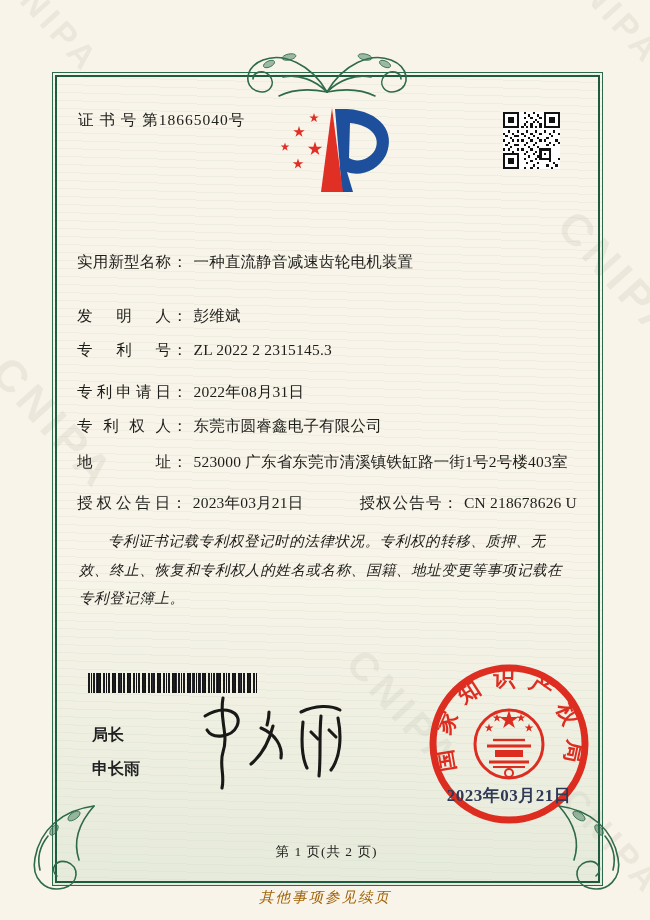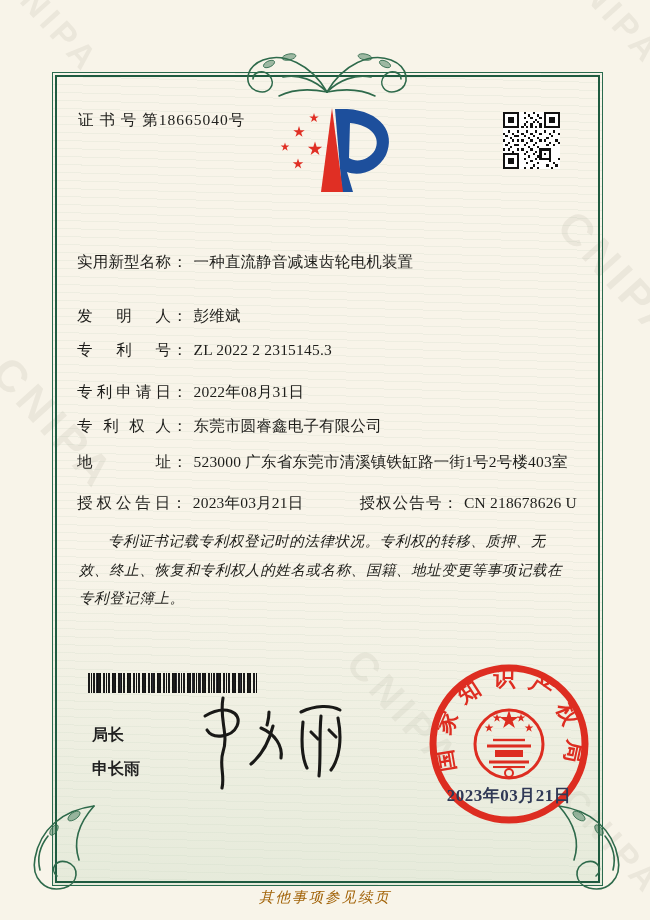--- a/index.html
+++ b/index.html
@@ -242,15 +242,16 @@
       </g>
       <path class="seal-line" d="M70 80 h32" stroke-width="2.4"></path>
       <path class="seal-line" d="M64 86 h44" stroke-width="3"></path>
       <path class="seal-line" d="M66 102 h40" stroke-width="3"></path>
       <path class="seal-line" d="M70 107 h32" stroke-width="2"></path>
       <circle class="seal-line" cx="86" cy="113" r="4" stroke-width="2"></circle>
     </g>
     <text x="86" y="141" text-anchor="middle" font-size="17" font-weight="bold" fill="#26304f" letter-spacing="0.5" font-family="Liberation Serif, DejaVu Serif, serif">2023年03月21日</text>
   </svg>
 
+  <div class="page-no">第 1 页(共 2 页)</div>
   <div class="cont-note">其他事项参见续页</div>
 
 </div>
 
 </body></html>

